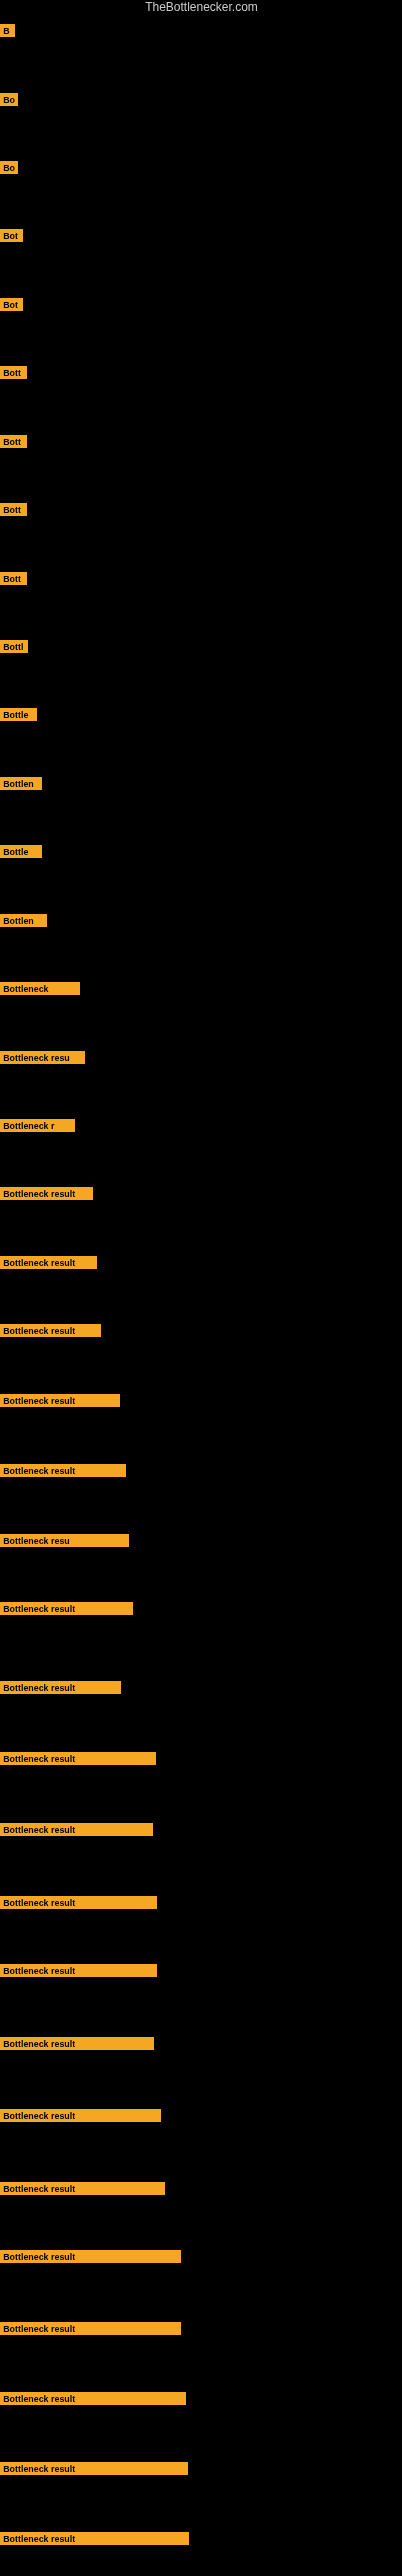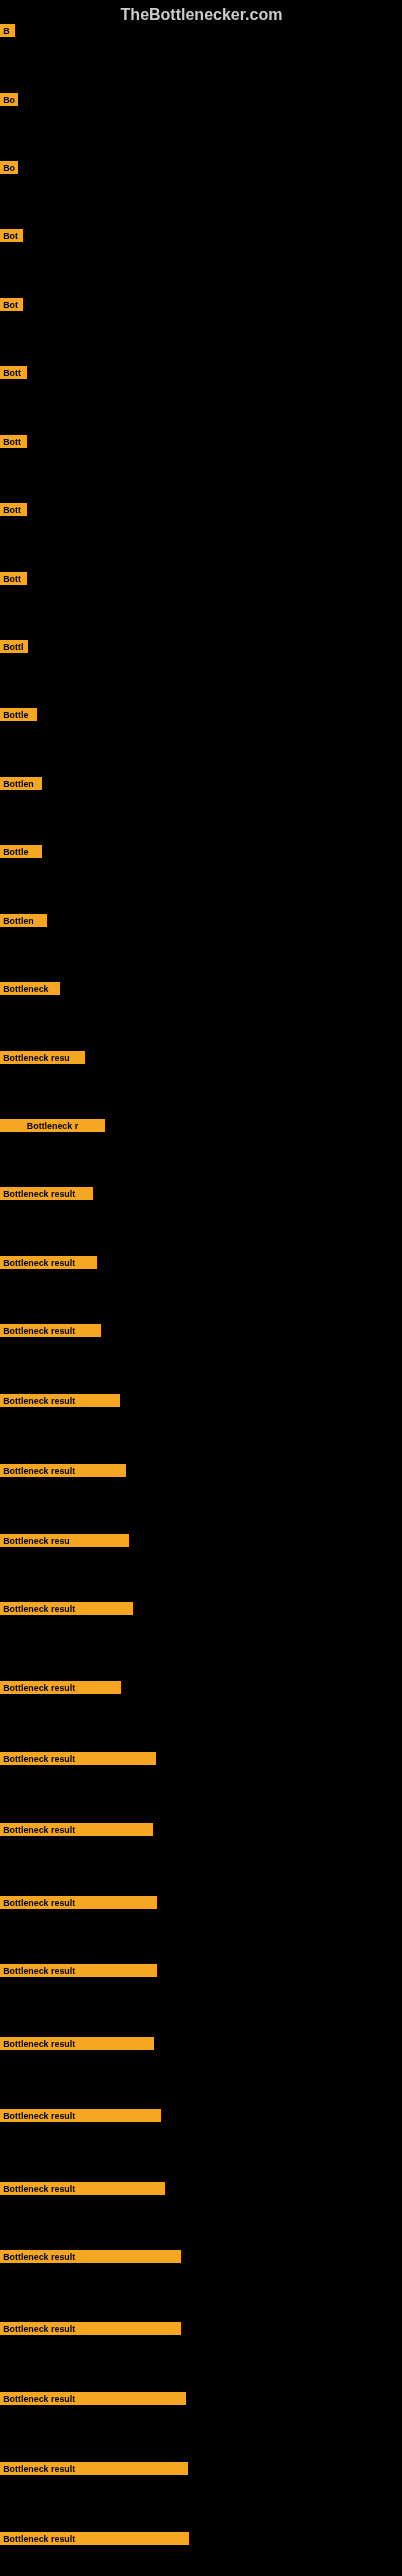--- a/index.html
+++ b/index.html
@@ -9,27 +9,26 @@
     }
     body {
       background-color: #000;
       width: 403px;
       min-height: 2576px;
       font-family: Arial, sans-serif;
       position: relative;
     }
     .site-title {
       position: absolute;
-      top: 6px;
+      top: 0;
       left: 50%;
       transform: translateX(-50%);
       color: #ccc;
-      font-size: 16px;
+      font-size: 12px;
       white-space: nowrap;
-      font-weight: bold;
     }
     .label-item {
       position: absolute;
       left: 0;
       background-color: #f5a623;
       color: #000;
       font-size: 8.9px;
       font-weight: bold;
       padding: 1.6px 3.2px;
       display: inline-block;
@@ -50,23 +49,23 @@
     <div class="label-item" style="top: 298px; width: 22.5px;">Bot</div>
     <div class="label-item" style="top: 366px; width: 27px;">Bott</div>
     <div class="label-item" style="top: 435px; width: 27px;">Bott</div>
     <div class="label-item" style="top: 503px; width: 27px;">Bott</div>
     <div class="label-item" style="top: 572px; width: 27px;">Bott</div>
     <div class="label-item" style="top: 640px; width: 28px;">Bottl</div>
     <div class="label-item" style="top: 708px; width: 37px;">Bottle</div>
     <div class="label-item" style="top: 777px; width: 42px;">Bottlen</div>
     <div class="label-item" style="top: 845px; width: 42px;">Bottle</div>
     <div class="label-item" style="top: 914px; width: 47px;">Bottlen</div>
-    <div class="label-item" style="top: 982px; width: 60px;">Bottleneck</div>
+    <div class="label-item" style="top: 982px; width: 80px;">Bottleneck</div>
     <div class="label-item" style="top: 1051px; width: 85px;">Bottleneck resu</div>
-    <div class="label-item" style="top: 1119px; width: 105px; text-align: center;">Bottleneck r</div>
+    <div class="label-item" style="top: 1119px; width: 75px;">Bottleneck r</div>
     <div class="label-item" style="top: 1187px; width: 93px;">Bottleneck result</div>
     <div class="label-item" style="top: 1256px; width: 97px;">Bottleneck result</div>
     <div class="label-item" style="top: 1324px; width: 101px;">Bottleneck result</div>
     <div class="label-item" style="top: 1394px; width: 120px;">Bottleneck result</div>
     <div class="label-item" style="top: 1464px; width: 126px;">Bottleneck result</div>
     <div class="label-item" style="top: 1534px; width: 129px;">Bottleneck resu</div>
     <div class="label-item" style="top: 1602px; width: 133px;">Bottleneck result</div>
     <div class="label-item" style="top: 1681px; width: 121px;">Bottleneck result</div>
     <div class="label-item" style="top: 1752px; width: 156px;">Bottleneck result</div>
     <div class="label-item" style="top: 1823px; width: 153px;">Bottleneck result</div>

